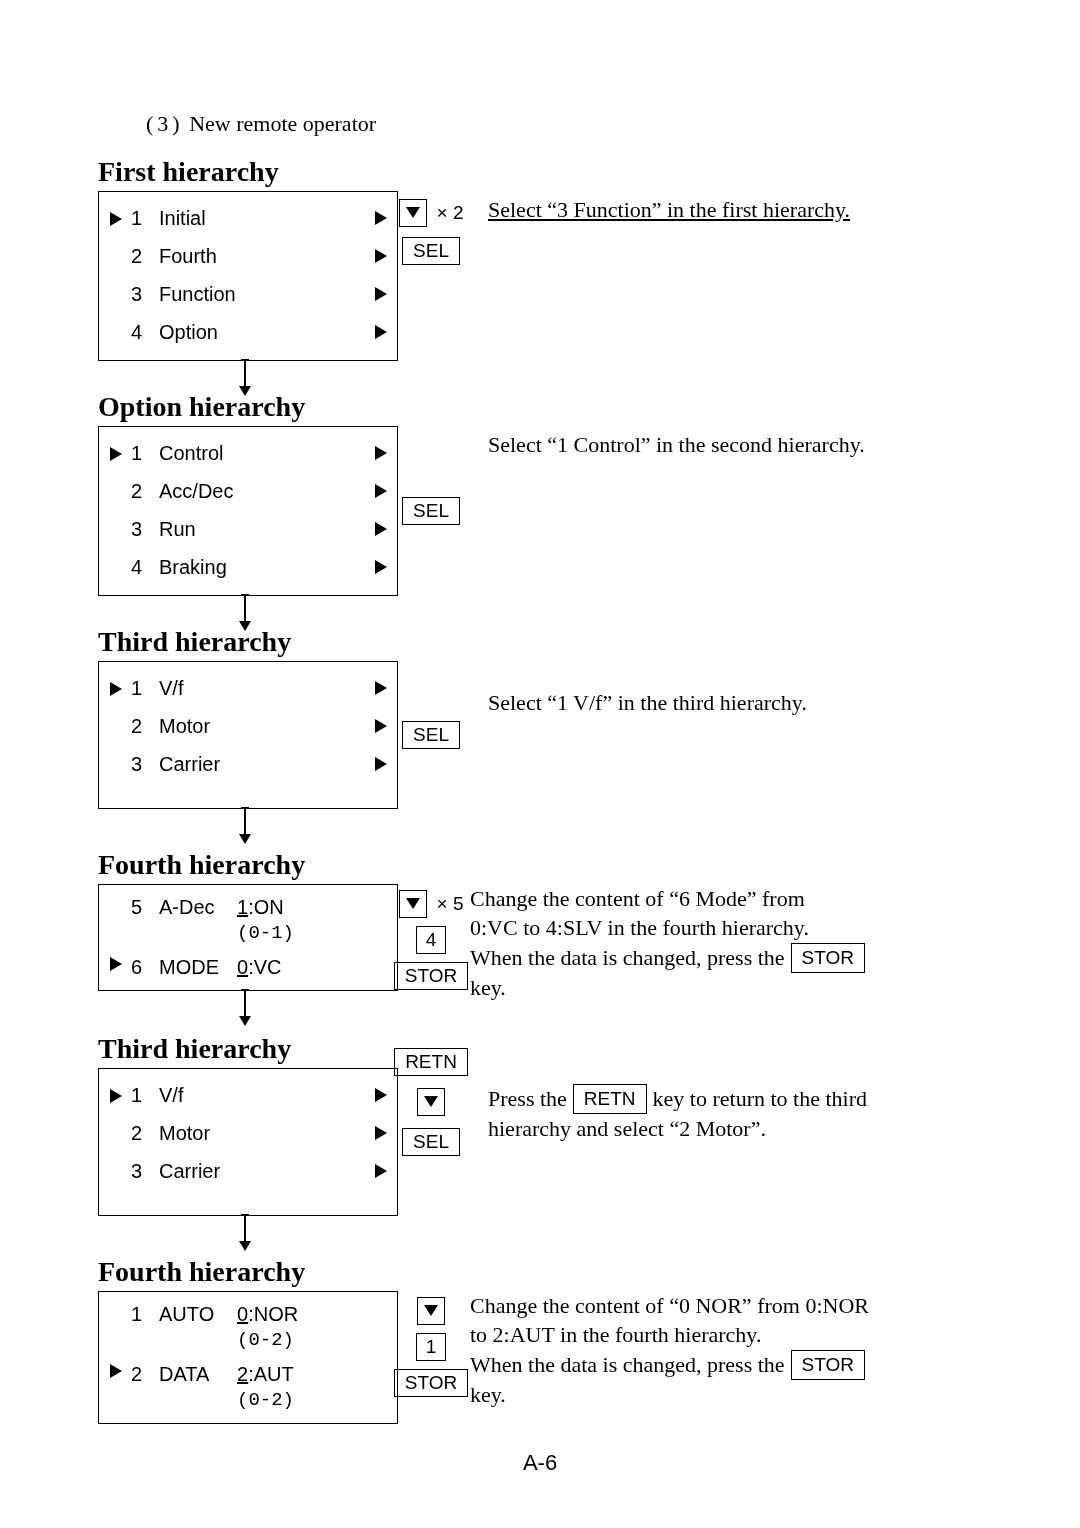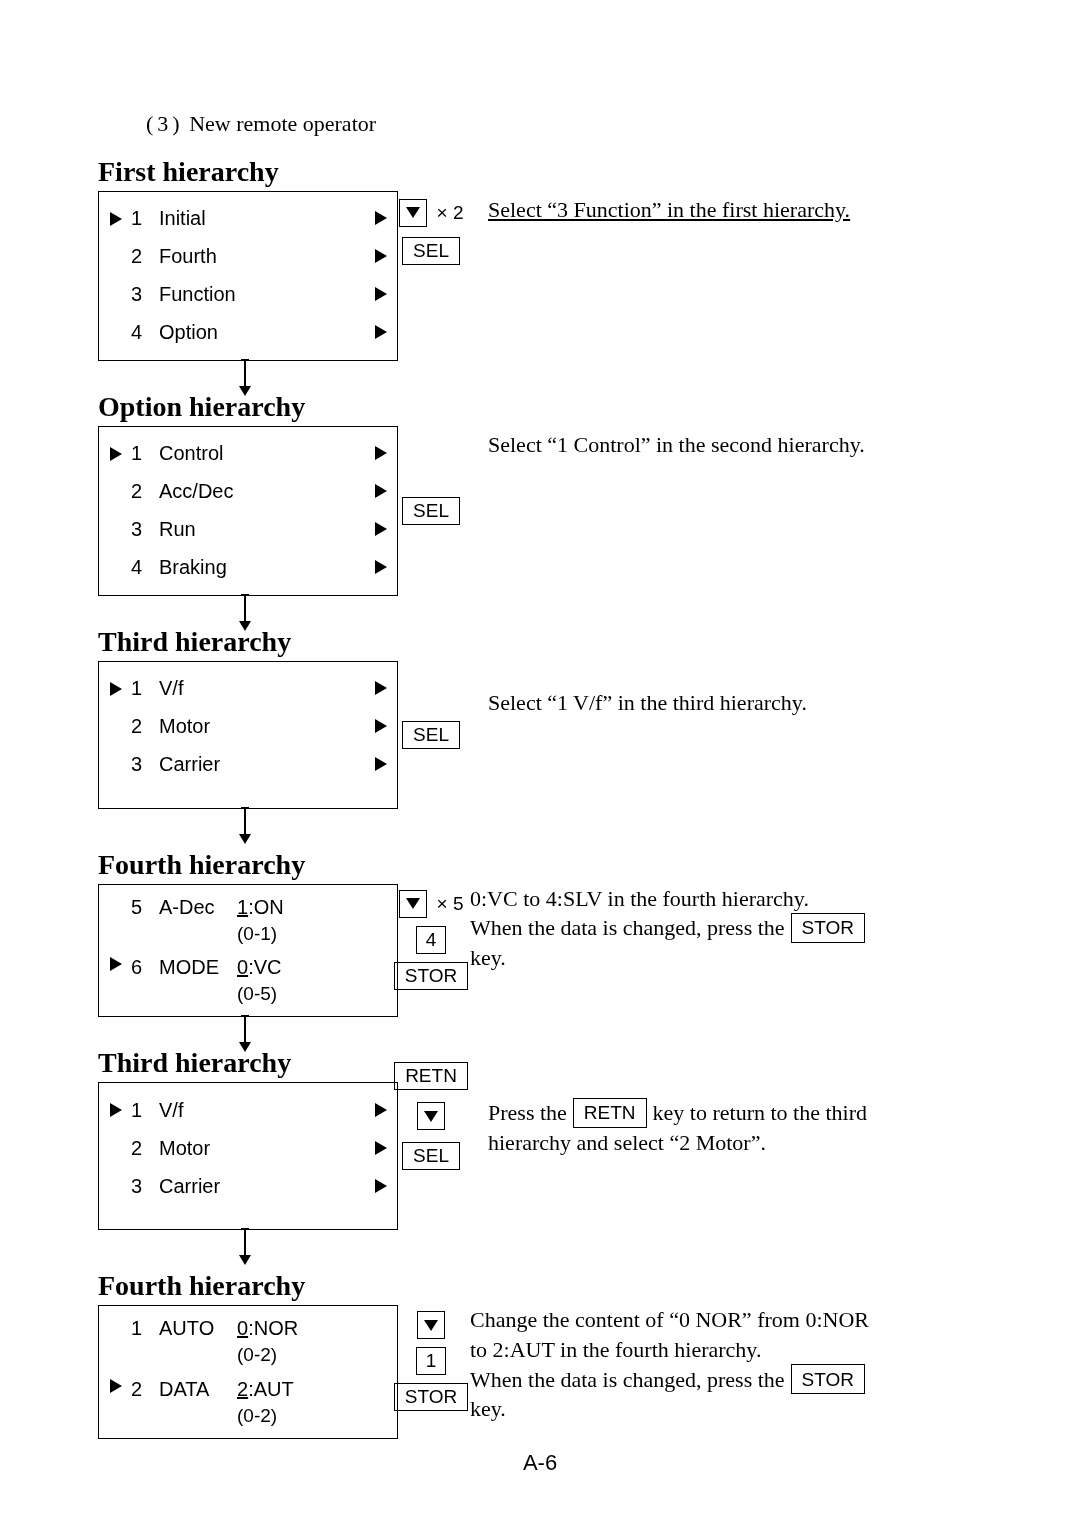--- a/index.html
+++ b/index.html
@@ -162,21 +162,21 @@
   .data-row {
     display: flex;
     align-items: flex-start;
     font-family: Arial, Helvetica, sans-serif;
     font-size: 20px;
   }
   .data-row .cursor  { width: 18px; display:inline-flex; align-items:flex-start; justify-content:center; margin-top:2px;}
   .data-row .num     { width: 18px; margin-left: 6px;}
   .data-row .label   { margin-left: 10px; width: 78px;}
   .data-row .val     { }
-  .data-row .range   { font-size: 19px; margin-top: 2px;}
+  .data-row .range   { font-size: 19px; margin-top: 2px; font-family: Liberation Mono, monospace;}
   .footer-note {
     font-size: 22px;
     margin-top: 14px;
   }
   .page-num {
     position: absolute;
     bottom: 52px;
     left: 50%;
     transform: translateX(-50%);
     font-family: Arial, Helvetica, sans-serif;
@@ -338,43 +338,38 @@
             <span class="label"></span>
           <span class="range">(0-1)</span>
         </div>
         <div class="data-row">
           <span class="cursor">
               <span class="tri"></span>
             </span>
           <span class="num">6</span>
           <span class="label">MODE</span>
           <span class="val"><span class="ul">0</span><span>:VC</span></span>
-        </div>
-        <div class="data-row">
-          <span class="cursor"></span>
-            <span class="num"></span>
-            <span class="label"></span>
-          <span class="range">(0-5)</span>
         </div>
         <div class="down-arrow">
             <span class="down-tick"></span>
           </div>
       </div>
     </div>
     <div class="mid-col" style="padding-top:6px; gap:8px;">
       <span class="inline-line">
         <span class="btn btn-sm">
             <span class="btn-tri"></span>
           </span>
         <span class="times">× 5</span>
       </span>
       <span class="btn btn-sm" style="width:30px;">4</span>
       <span class="btn">STOR</span>
     </div>
     <div class="right-col" style="padding-left:6px; padding-top:0;">
+      <div class="instruction">Change the content of “6 Mode” from</div>
       <div class="instruction">0:VC to 4:SLV in the fourth hierarchy.</div>
       <div class="instruction" style="display:flex; align-items:center; flex-wrap:wrap; gap:6px;">
         <span>When the data is changed, press the</span>
         <span class="btn" style="height:30px;">STOR</span>
       </div>
       <div class="instruction">key.</div>
     </div>
   </div>
 
   <div class="h-label" style="margin-top:28px;">Third hierarchy</div>

